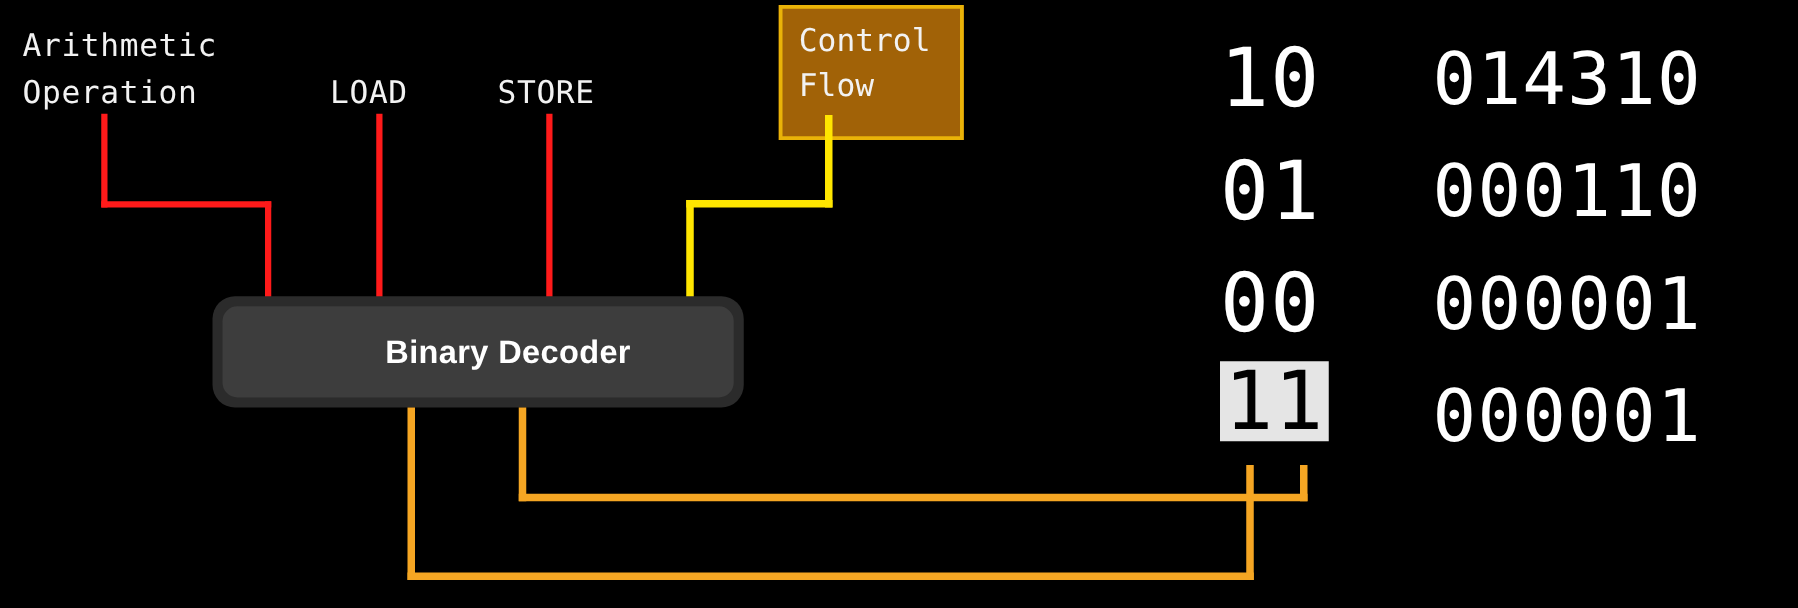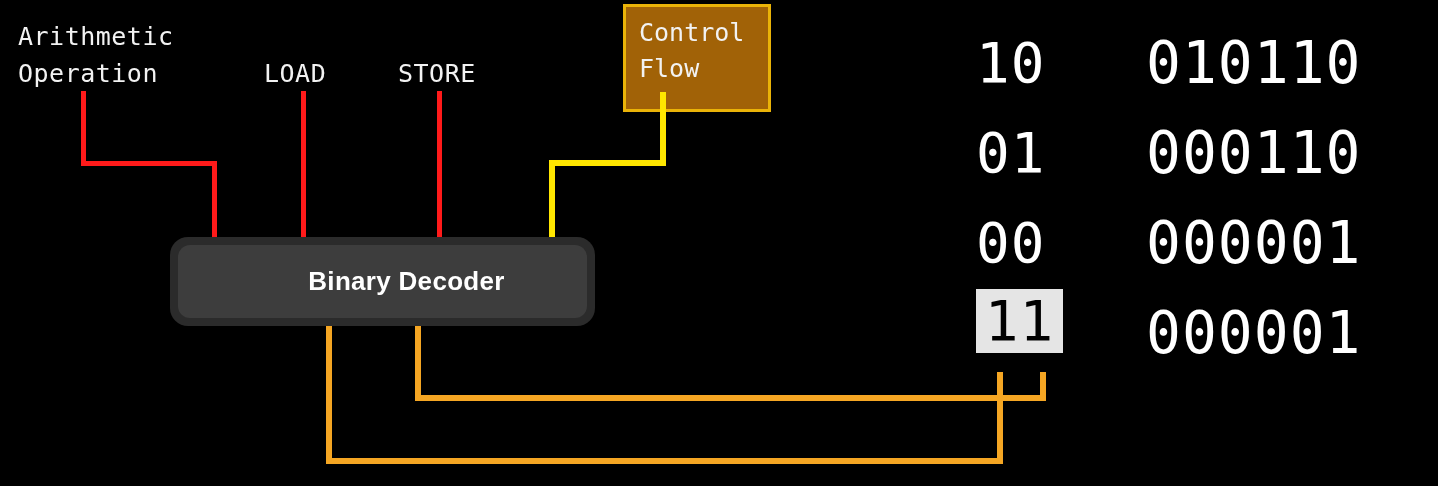--- a/index.html
+++ b/index.html
@@ -106,21 +106,21 @@
     position: absolute;
     left: 16px;
     top: 0;
     width: 100px;
     height: 90px;
     display: flex;
     align-items: center;
     justify-content: flex-start;
     color: #ffffff;
     font-family: "DejaVu Sans Mono", monospace;
-    font-size: 56px;
+    font-size: 65px;
     line-height: 1;
     letter-spacing: 1px;
     white-space: pre;
     box-sizing: border-box;
   }
   .bin-code.hl {
     background: #e5e5e5;
     color: #000000;
     left: 16px;
     top: 1px;
@@ -183,21 +183,21 @@
   <div class="seg" style="left:1040px;top:372px; width:6px;  height:29px; background:#f5a623;"></div>
 
   <div class="seg" style="left:326px; top:326px; width:6px;  height:138px; background:#f5a623;"></div>
   <div class="seg" style="left:326px; top:458px; width:677px;height:6px;  background:#f5a623;"></div>
   <div class="seg" style="left:997px; top:372px; width:6px;  height:92px; background:#f5a623;"></div>
 
   <div id="bin-table">
 
     <div class="bin-row" style="top:0px;">
       <div class="bin-code">10</div>
-      <div class="bin-value">010110</div>
+      <div class="bin-value">014310</div>
     </div>
 
     <div class="bin-row" style="top:90px;">
       <div class="bin-code">01</div>
       <div class="bin-value">000110</div>
     </div>
 
     <div class="bin-row" style="top:180px;">
       <div class="bin-code">00</div>
       <div class="bin-value">000001</div>

